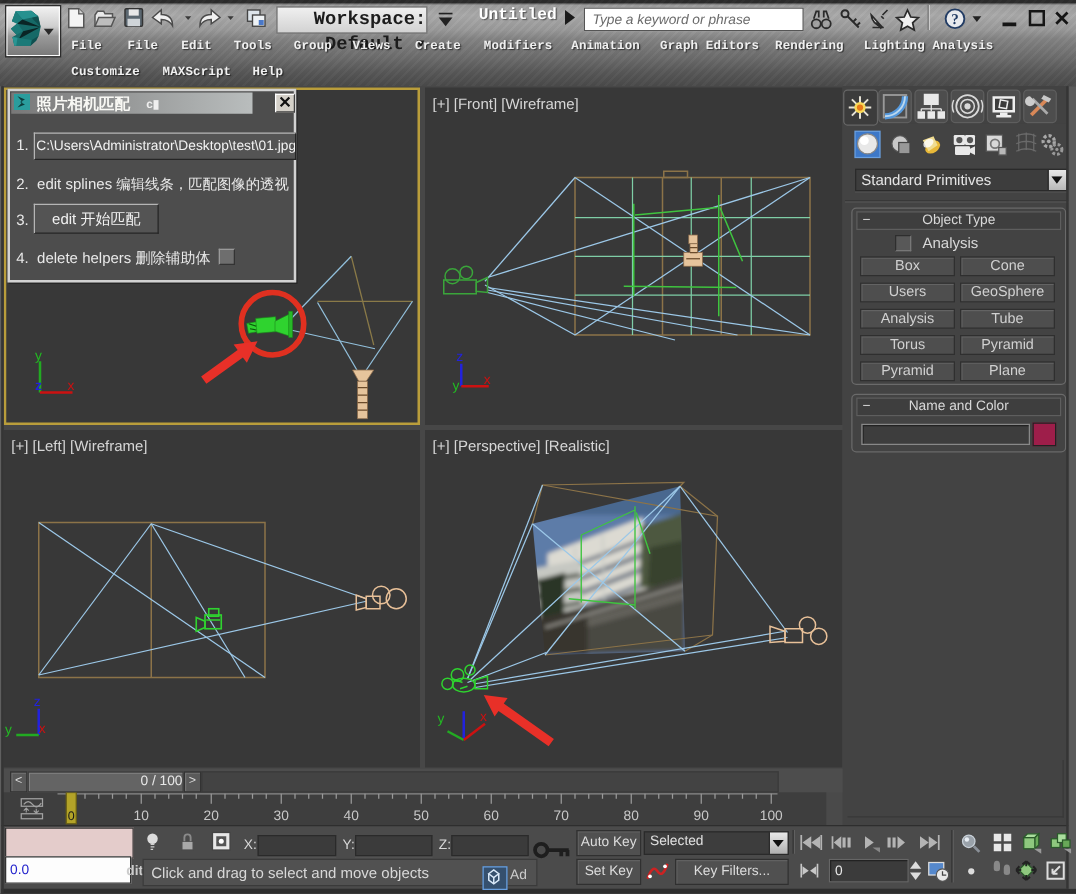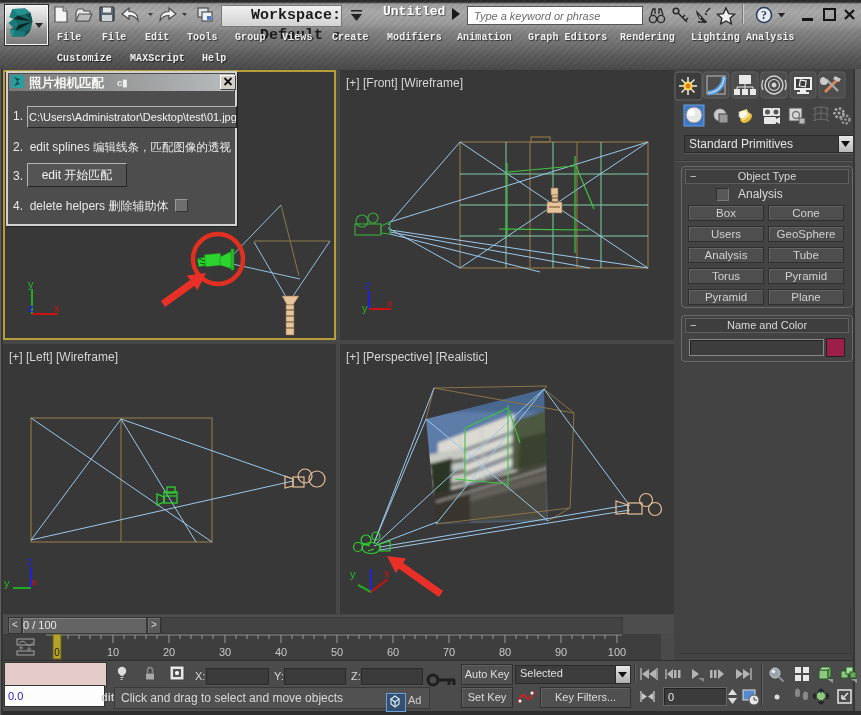--- a/index.html
+++ b/index.html
@@ -14,21 +14,21 @@
 .menu{color:#f0f0f0;font-family:"Liberation Mono",monospace;font-size:10px;font-weight:bold;letter-spacing:0.1px;text-shadow:1px 1px 1px rgba(0,0,0,.6);}
 #untitled{color:#fff;font-family:"Liberation Mono",monospace;font-weight:bold;font-size:13px;text-shadow:1px 1px 1px rgba(0,0,0,.5);}
 #wsbox{left:221px;top:5px;width:119px;height:20px;border:1px solid #777;background:linear-gradient(#f0f0f0,#d2d2d2);color:#1c1c1c;font-family:"Liberation Mono",monospace;font-size:15px;font-weight:bold;line-height:20px;text-align:right;}
 #search{left:467px;top:6px;width:176px;height:19px;background:#fff;border:1px solid #555;color:#6a6a6a;font-style:italic;font-size:11px;line-height:19px;padding-left:6px;box-sizing:border-box;}
 
 #vparea{left:2px;top:69px;width:672px;height:546px;background:#474747;}
 .vp{position:absolute;background:#383838;}
 .vplabel{position:absolute;color:#d6d6d6;font-size:12px;letter-spacing:0px;}
 
 #dlg{left:6px;top:71px;width:231px;height:155px;background:#4d4d4d;border:2px solid #d2d2d2;box-sizing:border-box;box-shadow:1px 1px 0 #222;}
-#dlgtitle{left:1px;top:1px;width:225px;height:17px;background:linear-gradient(90deg,#787878,#b9bdbd);}
+#dlgtitle{left:1px;top:1px;width:193px;height:17px;background:linear-gradient(90deg,#787878,#b9bdbd);}
 #dlgtitle span{position:absolute;left:20px;top:1px;color:#f8f8f4;font-weight:bold;font-size:12.5px;}
 #dlgx{left:212px;top:2px;width:14px;height:13px;background:#d4d0c8;border:1px solid;border-color:#fff #404040 #404040 #fff;color:#000;font-size:10px;font-weight:bold;text-align:center;line-height:12px;}
 .dlgtext{position:absolute;color:#e9e9e9;font-size:12px;white-space:nowrap;}
 .dbtn{position:absolute;background:#545454;border:1px solid;border-color:#b5b5b5 #252525 #252525 #b5b5b5;color:#f2f2f2;box-sizing:border-box;}
 
 #cmd{left:674px;top:69px;width:187px;height:591px;background:#434343;}
 .rollout{position:absolute;border:1px solid #6a6a6a;border-radius:4px;}
 .rhead{position:absolute;left:3px;top:2px;right:3px;height:13px;background:#3e3e3e;border:1px solid #5e5e5e;color:#d8d8d8;font-size:11px;text-align:center;line-height:13px;}
 .cbtn{position:absolute;width:74px;height:14px;background:#4e4e4e;border:1px solid #2f2f2f;box-shadow:inset 1px 1px 0 rgba(255,255,255,.12);color:#d0d0d0;font-size:11.5px;text-align:center;line-height:14px;}
 
@@ -545,21 +545,21 @@
   </div>
 
   <div class="rollout" style="left:681px;top:315px;width:170px;height:45px">
     <div class="rhead"><span style="position:absolute;left:4px;top:0">−</span>Name and Color</div>
     <div class="abs" style="left:7px;top:23px;width:133px;height:15px;background:#3d3d3d;border:1px solid #888;box-shadow:inset 1px 1px 0 #222"></div>
     <div class="abs" style="left:144px;top:22px;width:17px;height:17px;background:#9e1e4a;border:1px solid #222"></div>
   </div>
 
   <div id="tslider" class="abs"></div>
   <div class="abs" style="left:8px;top:617px;width:12px;height:15px;background:#5a5a5a;border:1px solid #333;box-shadow:inset 1px 1px 0 rgba(255,255,255,.15);color:#ddd;font-size:10px;text-align:center;line-height:14px">&lt;</div>
-  <div class="abs" style="left:22px;top:617px;width:123px;height:15px;background:#646464;border:1px solid #3a3a3a;box-shadow:inset 1px 1px 0 rgba(255,255,255,.2);color:#e8e8e8;font-size:11px;text-align:left;line-height:14px">0 / 100</div>
+  <div class="abs" style="left:22px;top:617px;width:123px;height:15px;background:#646464;border:1px solid #3a3a3a;box-shadow:inset 1px 1px 0 rgba(255,255,255,.2);color:#e8e8e8;font-size:11px;text-align:right;line-height:14px">0 / 100</div>
   <div class="abs" style="left:147px;top:617px;width:12px;height:15px;background:#5a5a5a;border:1px solid #333;box-shadow:inset 1px 1px 0 rgba(255,255,255,.15);color:#ddd;font-size:10px;text-align:center;line-height:14px">&gt;</div>
   <div class="abs" style="left:161px;top:617px;width:460px;height:15px;background:#434343;border:1px solid #3a3a3a"></div>
   <div id="trackbar" class="abs"></div>
   <svg class="abs" style="left:2px;top:634px" width="659" height="26">
     <rect x="0" y="0" width="659" height="26" fill="#3e3e3e"></rect>
     <line x1="44" y1="1" x2="620" y2="1" stroke="#8a8a8a"></line>
     <g stroke="#9a9a9a">
 
       <line x1="55" y1="1" x2="55" y2="9"></line>
         <line x1="66" y1="1" x2="66" y2="5"></line>

